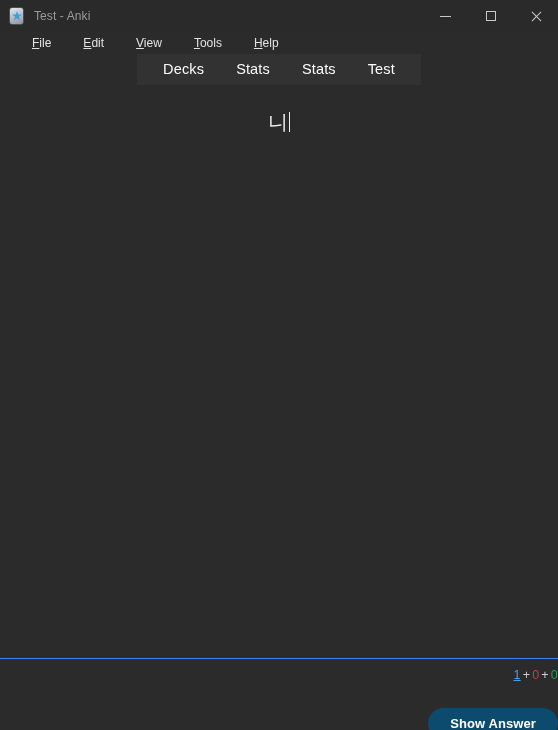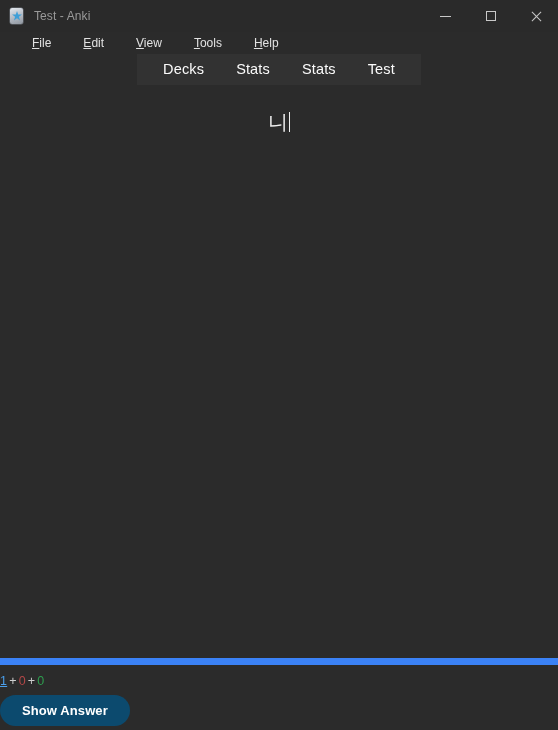--- a/index.html
+++ b/index.html
@@ -200,25 +200,26 @@
     background: #f0f0f0;
     vertical-align: -3px;
     margin-left: 1px;
   }
 
   
   .bottombar {
     height: 72px;
     min-height: 72px;
     background: #2b2b2b;
-    border-top: 7px solid #3b82f6;
+    border-top: 1px solid #3b82f6;
     display: flex;
     flex-direction: column;
-    align-items: flex-start;
+    align-items: flex-end;
     padding-top: 9px;
+    gap: 19px;
   }
 
   .counts {
     font-size: 12.5px;
     letter-spacing: 0.2px;
     margin-bottom: 7px;
     white-space: nowrap;
   }
 
   .count-new {

